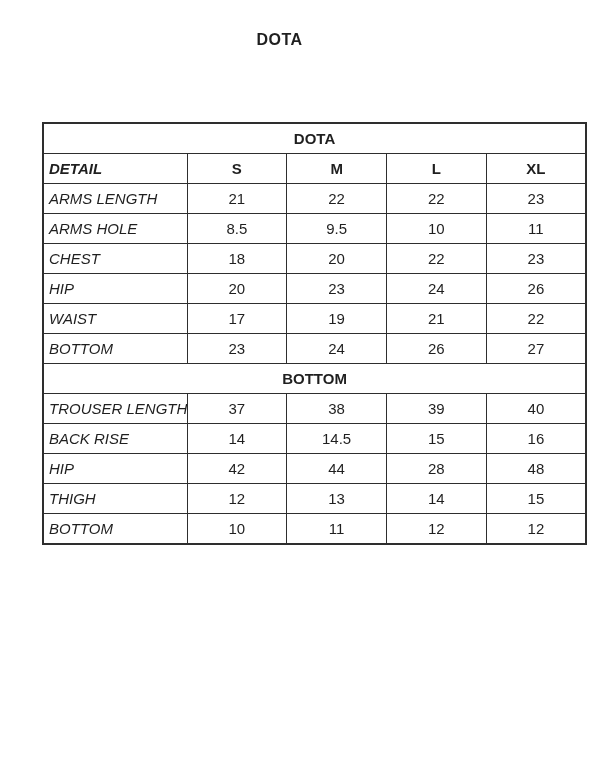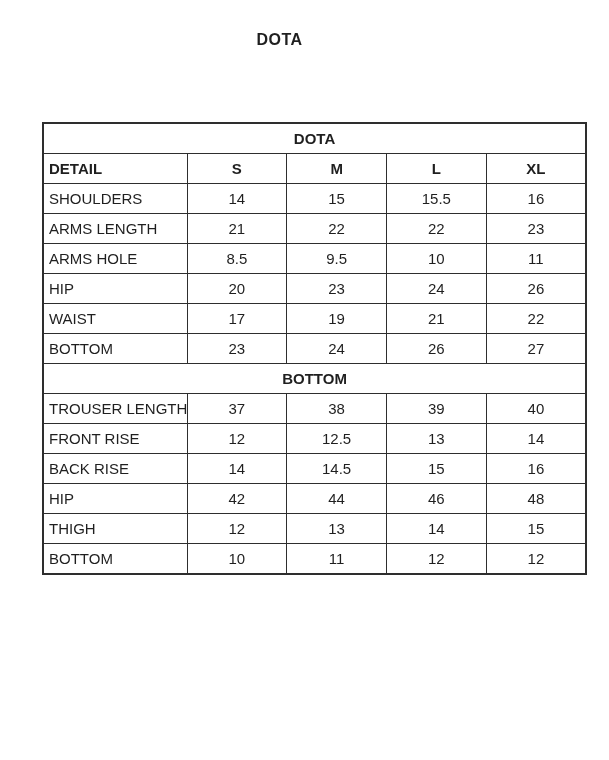--- a/index.html
+++ b/index.html
@@ -41,20 +41,21 @@
     height: 29px;
     padding: 0 4px;
     text-align: center;
     vertical-align: middle;
     overflow: hidden;
     white-space: nowrap;
   }
   table.size-chart td.detail {
     text-align: left;
     padding-left: 5px;
+    font-style: italic;
   }
   table.size-chart td.bold {
     font-weight: bold;
   }
 </style>
 </head>
 <body>
 
 <h1 class="page-title">DOTA</h1>
 
@@ -71,39 +72,39 @@
         <td class="bold" colspan="5">DOTA</td>
       </tr>
       <tr>
         <td class="detail bold">DETAIL</td>
         <td class="bold">S</td>
         <td class="bold">M</td>
         <td class="bold">L</td>
         <td class="bold">XL</td>
       </tr>
       <tr>
-        <td class="detail">SHOULDERS</td>
-        <td>14</td>
-        <td>15</td>
-        <td>15.5</td>
-        <td>16</td>
-      </tr>
-      <tr>
         <td class="detail">ARMS LENGTH</td>
         <td>21</td>
         <td>22</td>
         <td>22</td>
         <td>23</td>
       </tr>
       <tr>
         <td class="detail">ARMS HOLE</td>
         <td>8.5</td>
         <td>9.5</td>
         <td>10</td>
         <td>11</td>
+      </tr>
+      <tr>
+        <td class="detail">CHEST</td>
+        <td>18</td>
+        <td>20</td>
+        <td>22</td>
+        <td>23</td>
       </tr>
       <tr>
         <td class="detail">HIP</td>
         <td>20</td>
         <td>23</td>
         <td>24</td>
         <td>26</td>
       </tr>
       <tr>
         <td class="detail">WAIST</td>
@@ -123,38 +124,31 @@
         <td class="bold" colspan="5">BOTTOM</td>
       </tr>
       <tr>
         <td class="detail">TROUSER LENGTH</td>
         <td>37</td>
         <td>38</td>
         <td>39</td>
         <td>40</td>
       </tr>
       <tr>
-        <td class="detail">FRONT RISE</td>
-        <td>12</td>
-        <td>12.5</td>
-        <td>13</td>
-        <td>14</td>
-      </tr>
-      <tr>
         <td class="detail">BACK RISE</td>
         <td>14</td>
         <td>14.5</td>
         <td>15</td>
         <td>16</td>
       </tr>
       <tr>
         <td class="detail">HIP</td>
         <td>42</td>
         <td>44</td>
-        <td>46</td>
+        <td>28</td>
         <td>48</td>
       </tr>
       <tr>
         <td class="detail">THIGH</td>
         <td>12</td>
         <td>13</td>
         <td>14</td>
         <td>15</td>
       </tr>
       <tr>

